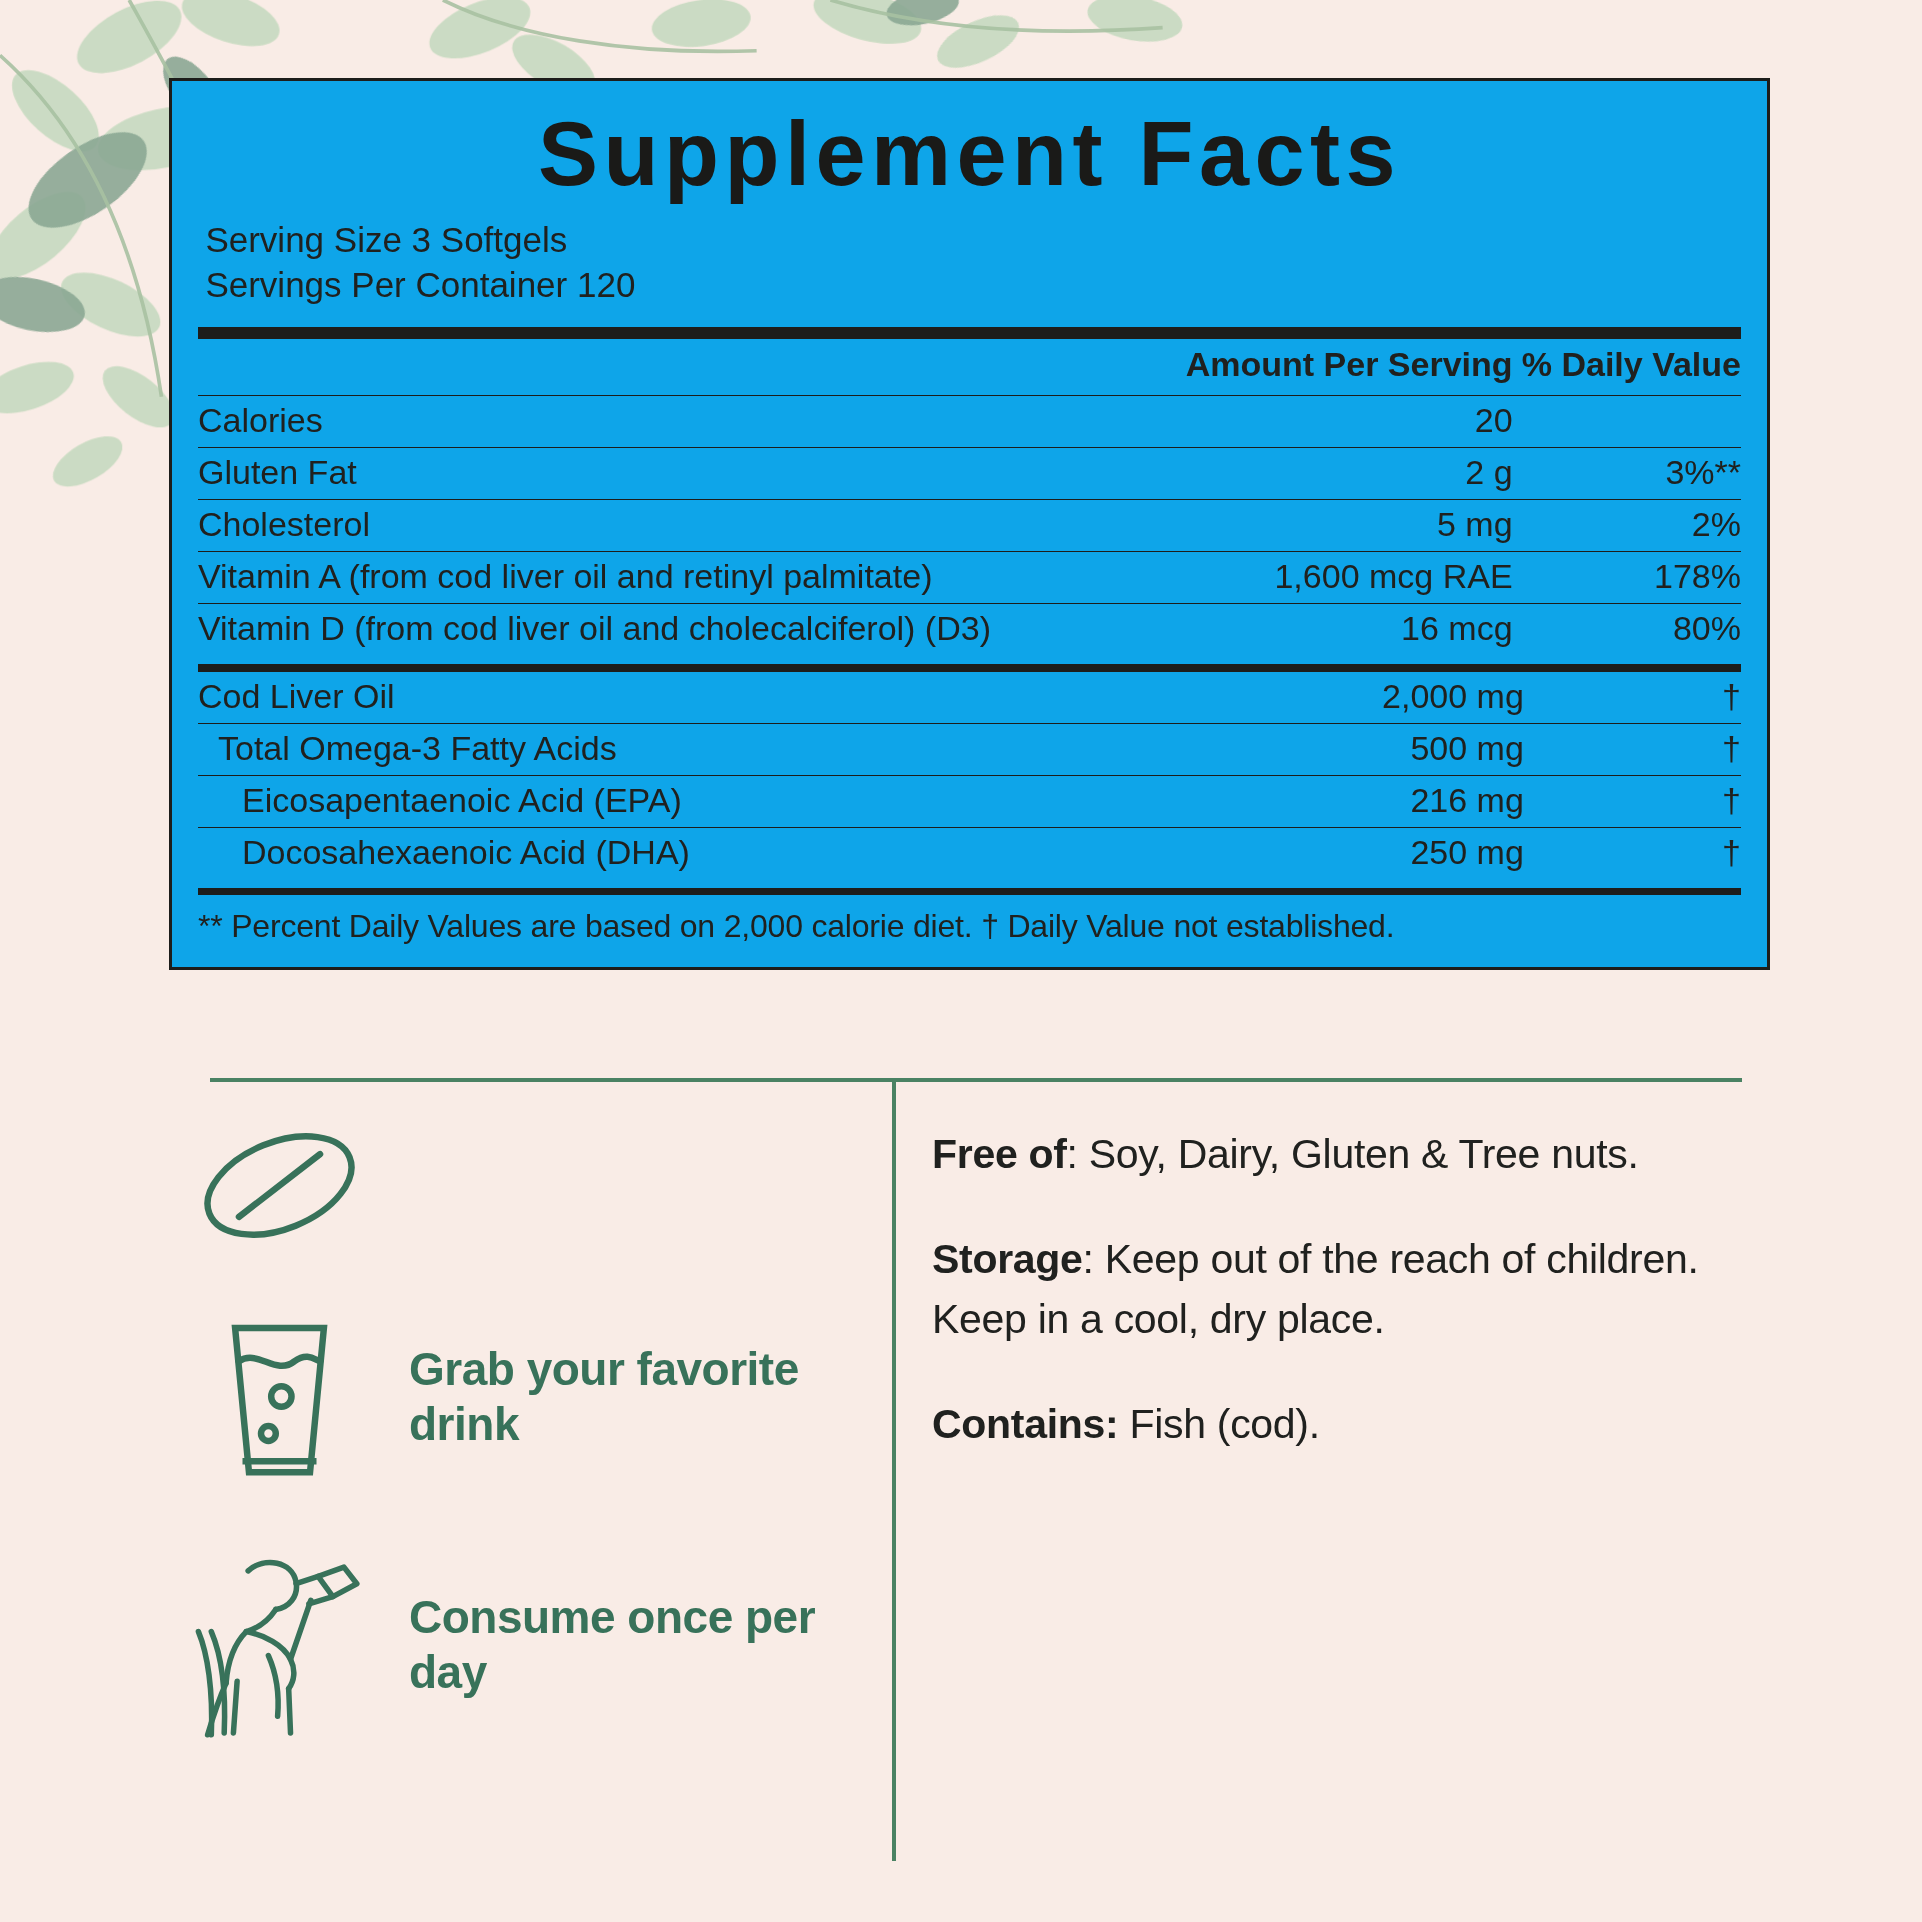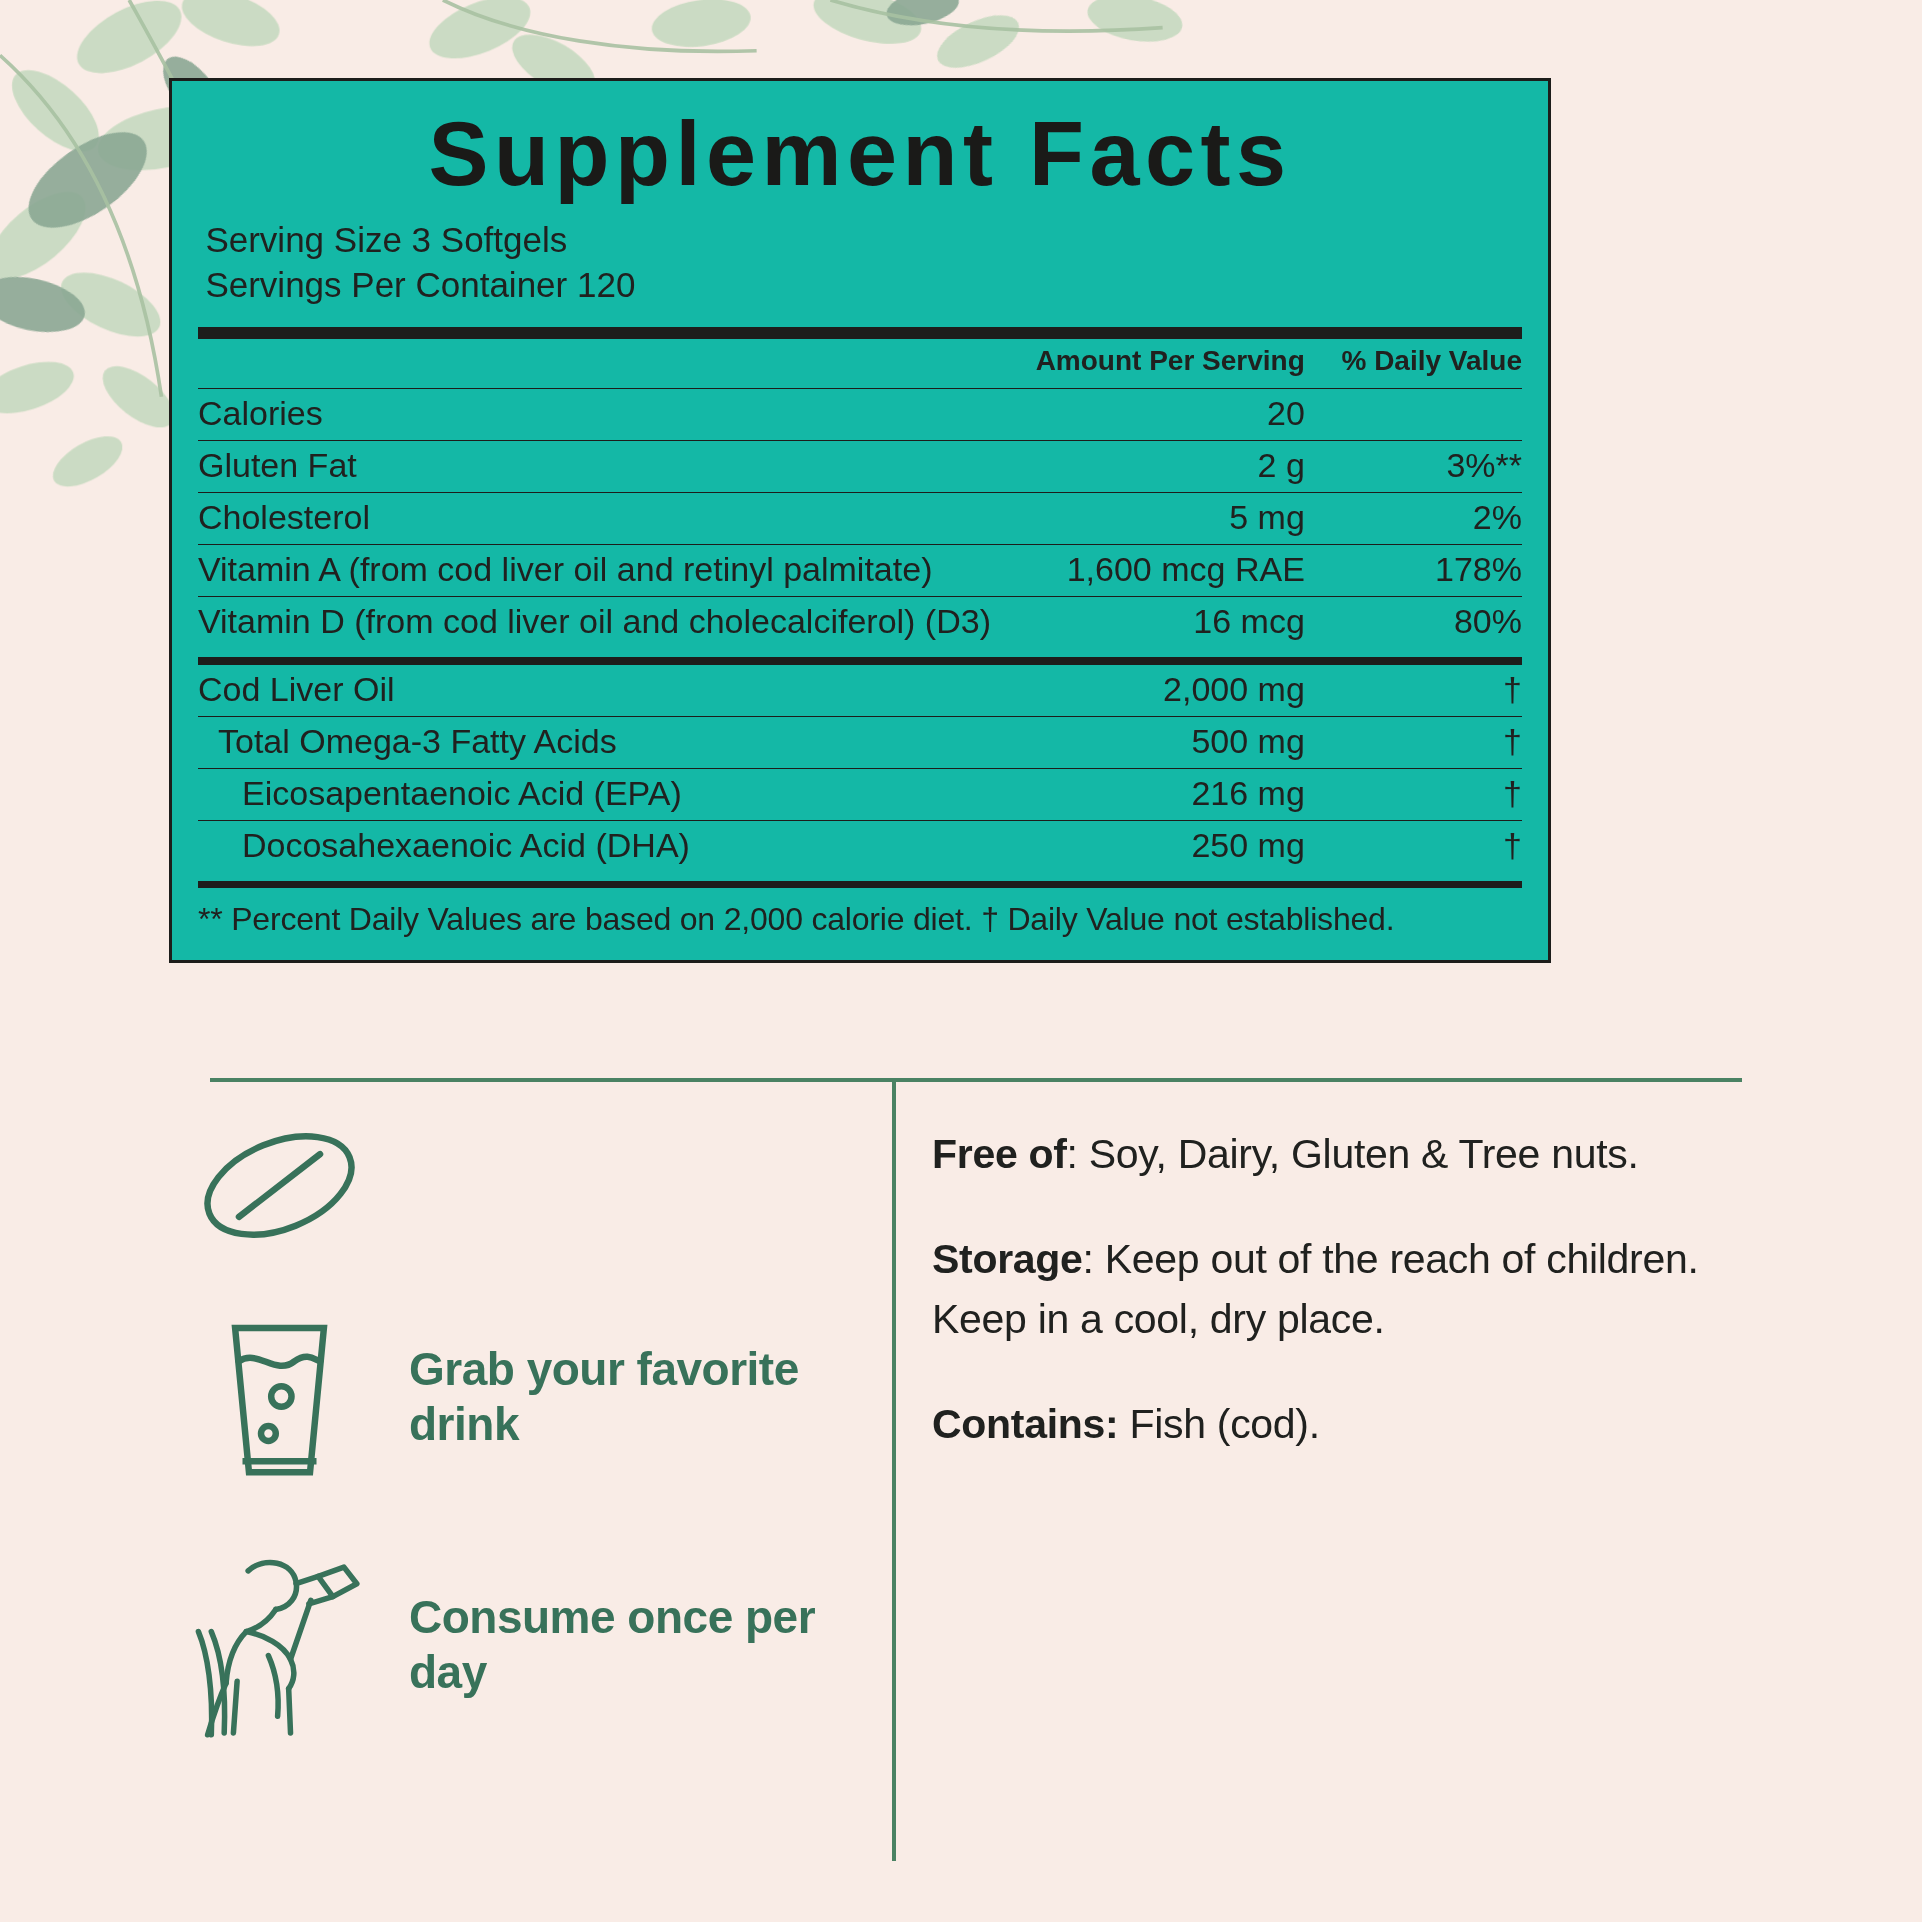--- a/index.html
+++ b/index.html
@@ -15,22 +15,22 @@
   }
 
   
   .leaf-layer { position: absolute; top: 0; left: 0; width: 1922px; height: 1922px; pointer-events: none; }
 
   
   .facts-panel {
     position: absolute;
     left: 169px;
     top: 78px;
-    width: 1382px;
-    background: #14b8a6;
+    width: 1601px;
+    background: #0ea5e9;
     border: 3.7px solid #1d1d1b;
     padding: 16.6px 26px 22px 26px;
   }
   .facts-title {
     font-size: 90px;
     font-weight: bold;
     text-align: center;
     letter-spacing: 5.5px;
     line-height: 1.05;
     margin: 9.2px 0 16.6px 0;
@@ -48,21 +48,21 @@
   table.facts td {
     font-size: 34px;
     padding: 5.5px 0 6.5px 0;
     vertical-align: bottom;
     border-bottom: 1.8px solid #1d1d1b;
   }
   table.facts tr.no-rule td { border-bottom: none; }
   table.facts td.c-name { text-align: left; }
   table.facts td.c-amt  { text-align: right; width: 305px; white-space: nowrap; padding-right: 9.2px;}
   table.facts td.c-dv   { text-align: right; width: 208px; white-space: nowrap; }
-  table.facts td.hdr { font-weight: bold; border-bottom: none; padding-bottom: 11px; font-size: 28px;}
+  table.facts td.hdr { font-weight: bold; border-bottom: none; padding-bottom: 11px; font-size: 34px;}
   .indent1 { padding-left: 20px !important; }
   .indent2 { padding-left: 44px !important; }
 
   .footnote {
     font-size: 32px;
     padding-top: 13px;
     letter-spacing: -0.2px;
   }
 
   

